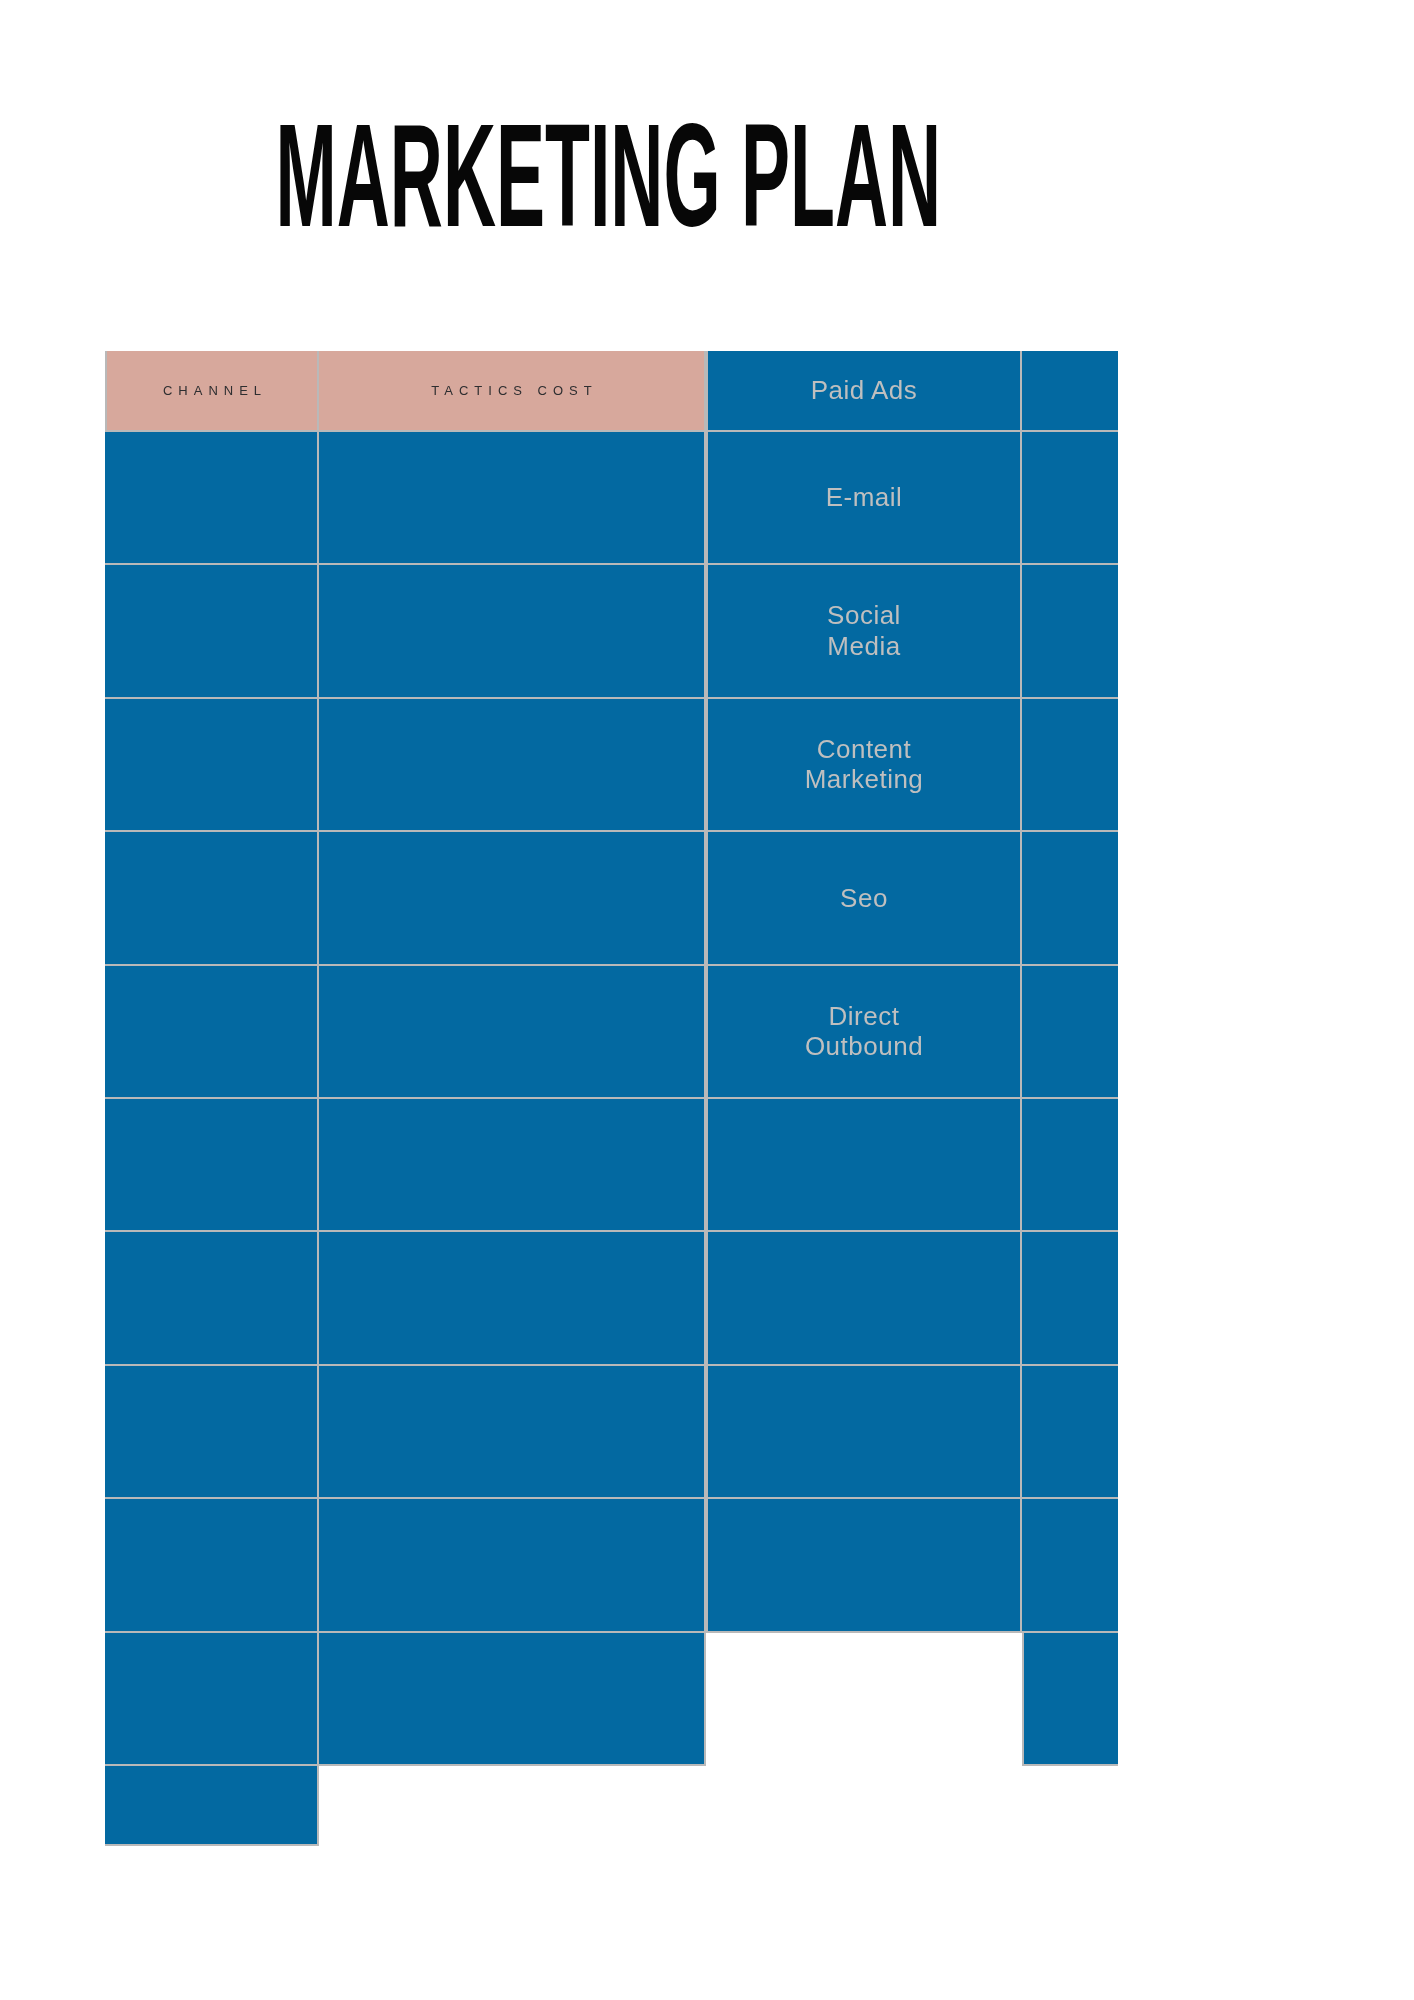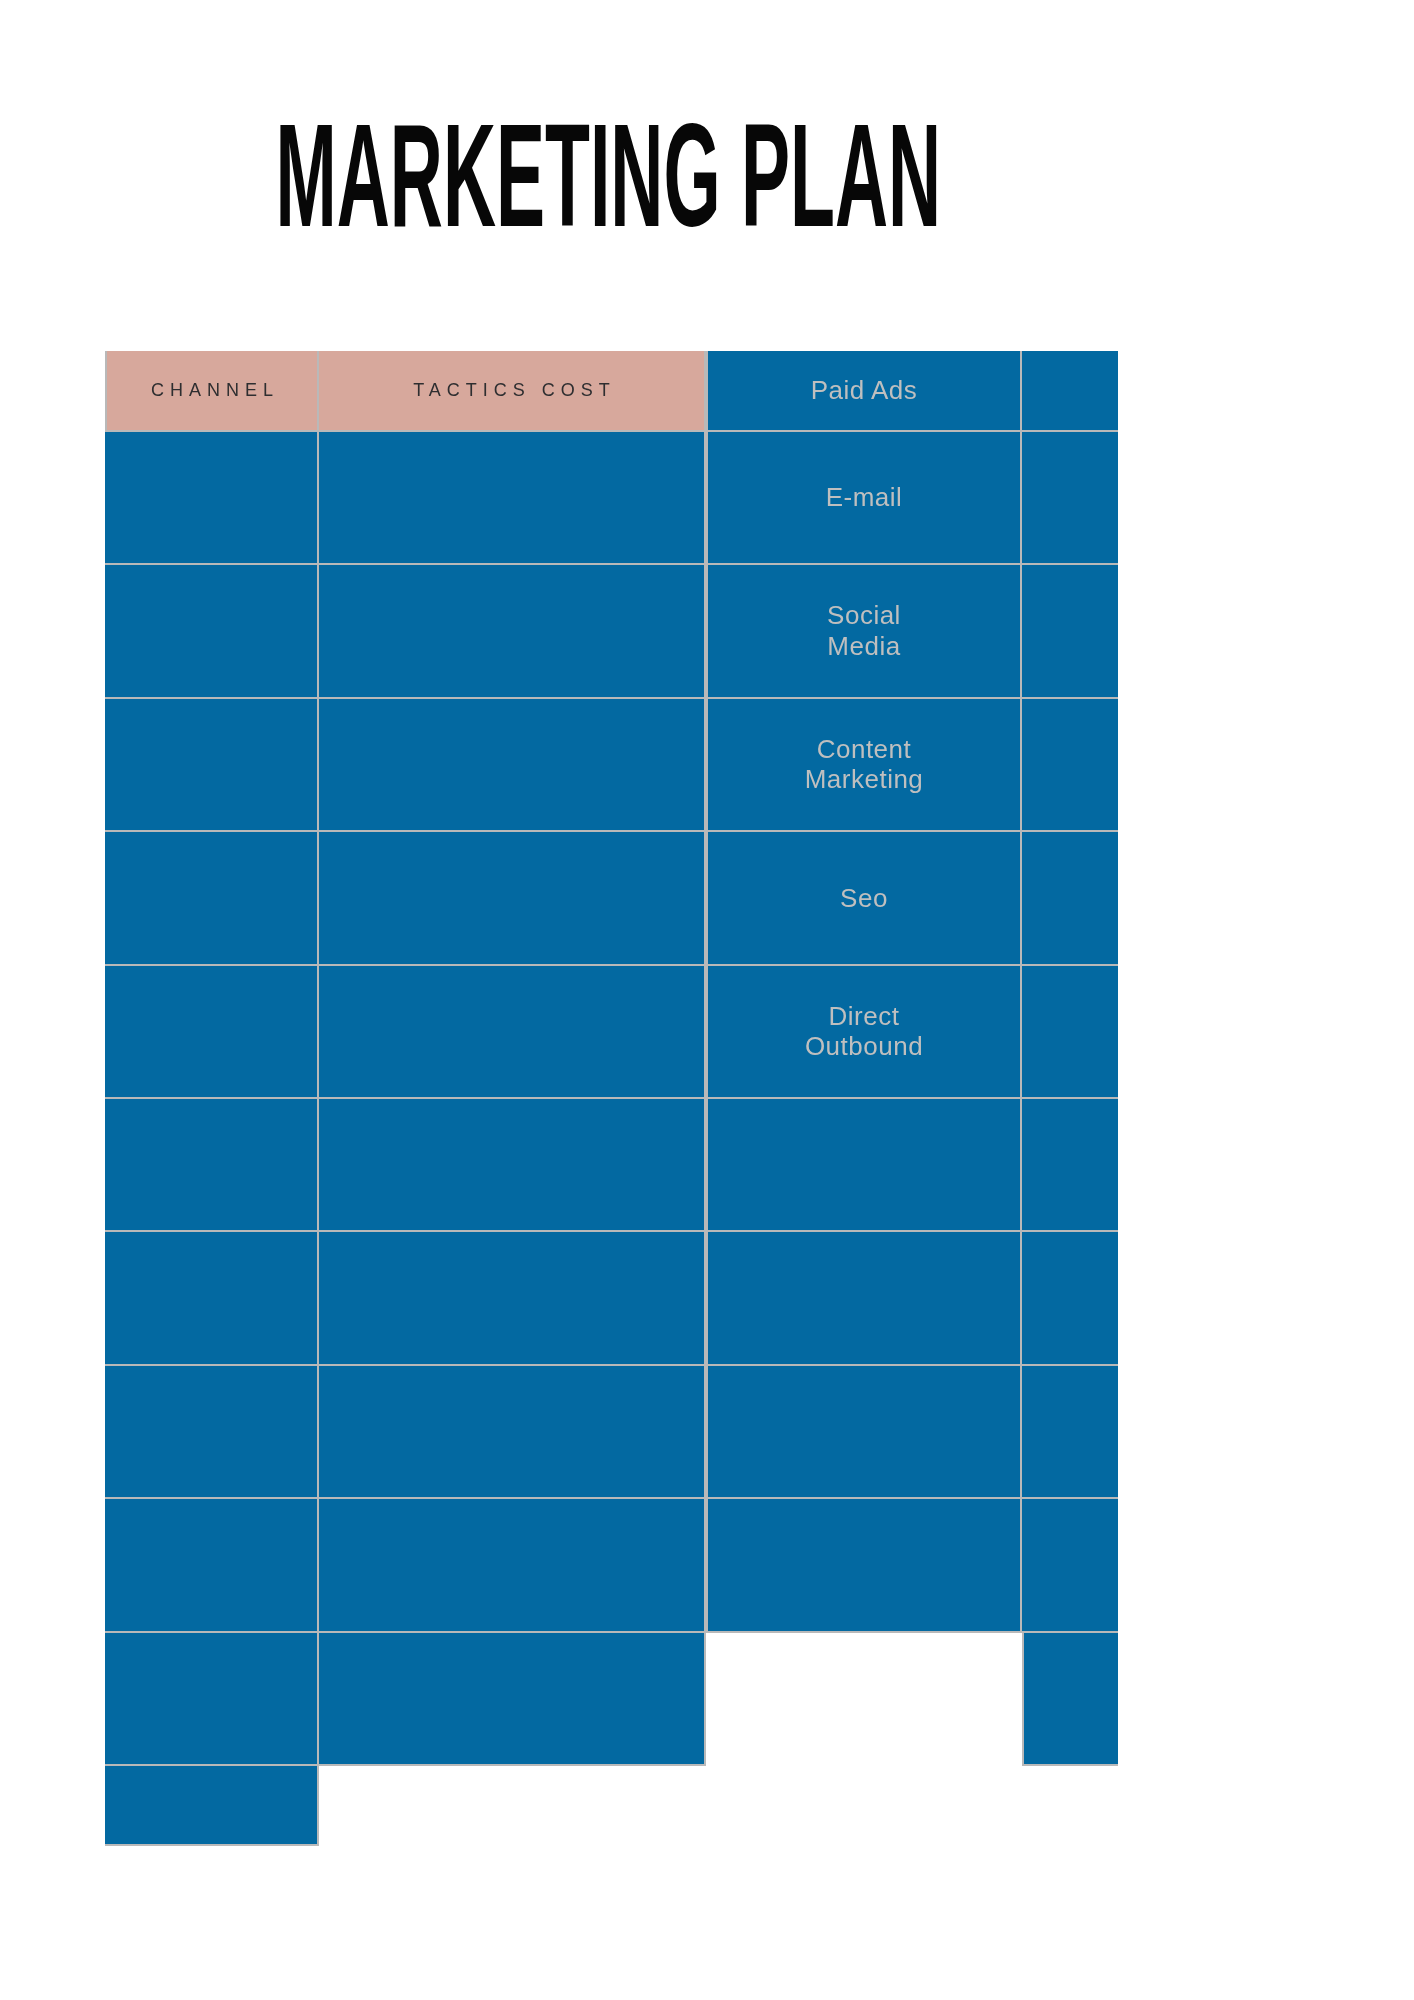--- a/index.html
+++ b/index.html
@@ -41,21 +41,21 @@
   .cell{
     border-right:2px solid var(--grid);
     border-bottom:2px solid var(--grid);
     background:#0369a1;
     display:flex;align-items:center;justify-content:center;
   }
   .first-col{border-left:2px solid var(--grid);}
   .head{
     background:var(--pink);
     color:var(--head-text);
-    font-size:18px;
+    font-size:13px;
     letter-spacing:6px;
     text-indent:6px;
     font-weight:400;
     text-align:center;
   }
   .channel-label{
     color:var(--label-text);
     font-size:26px;
     letter-spacing:.5px;
     line-height:1.18;

